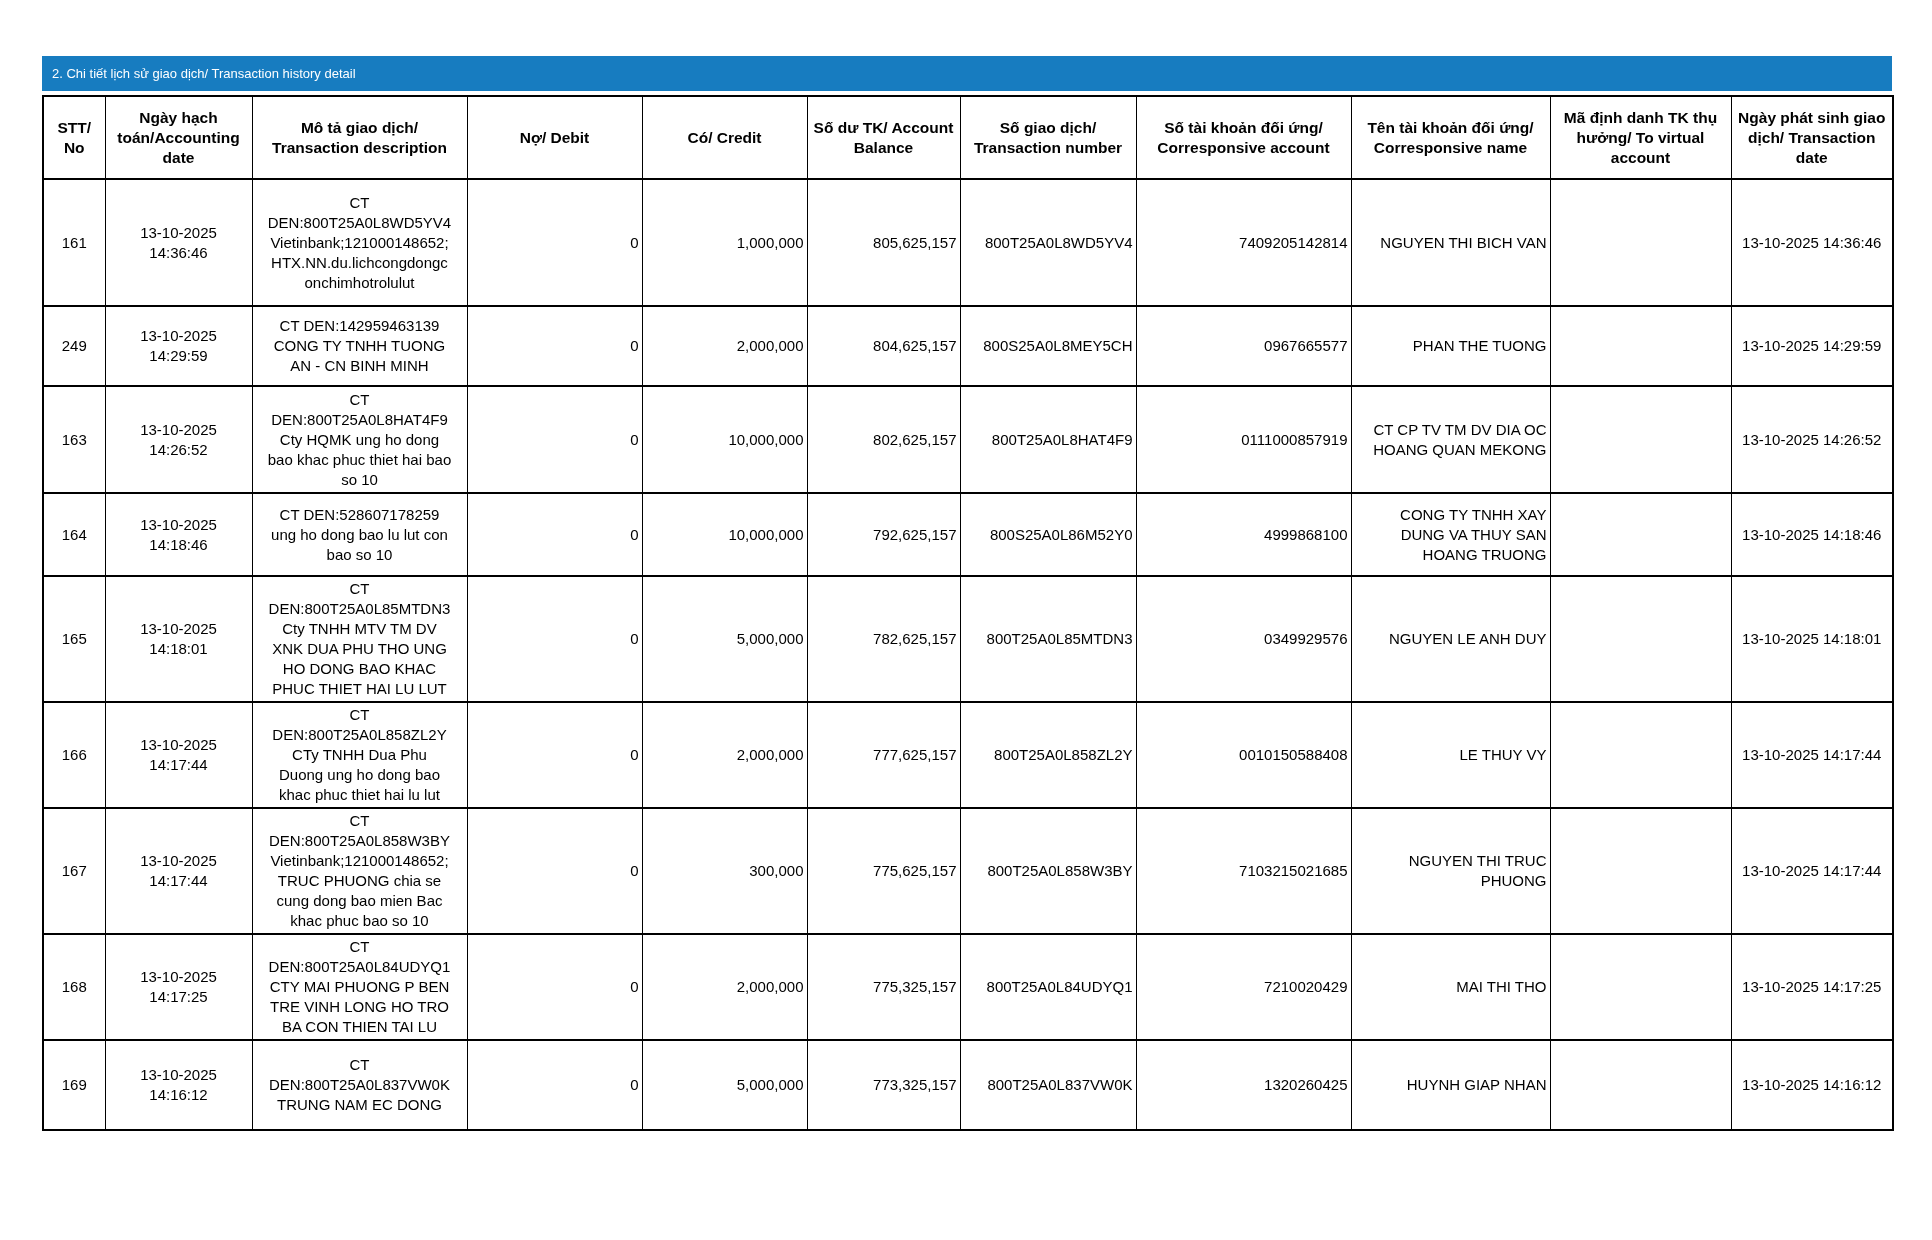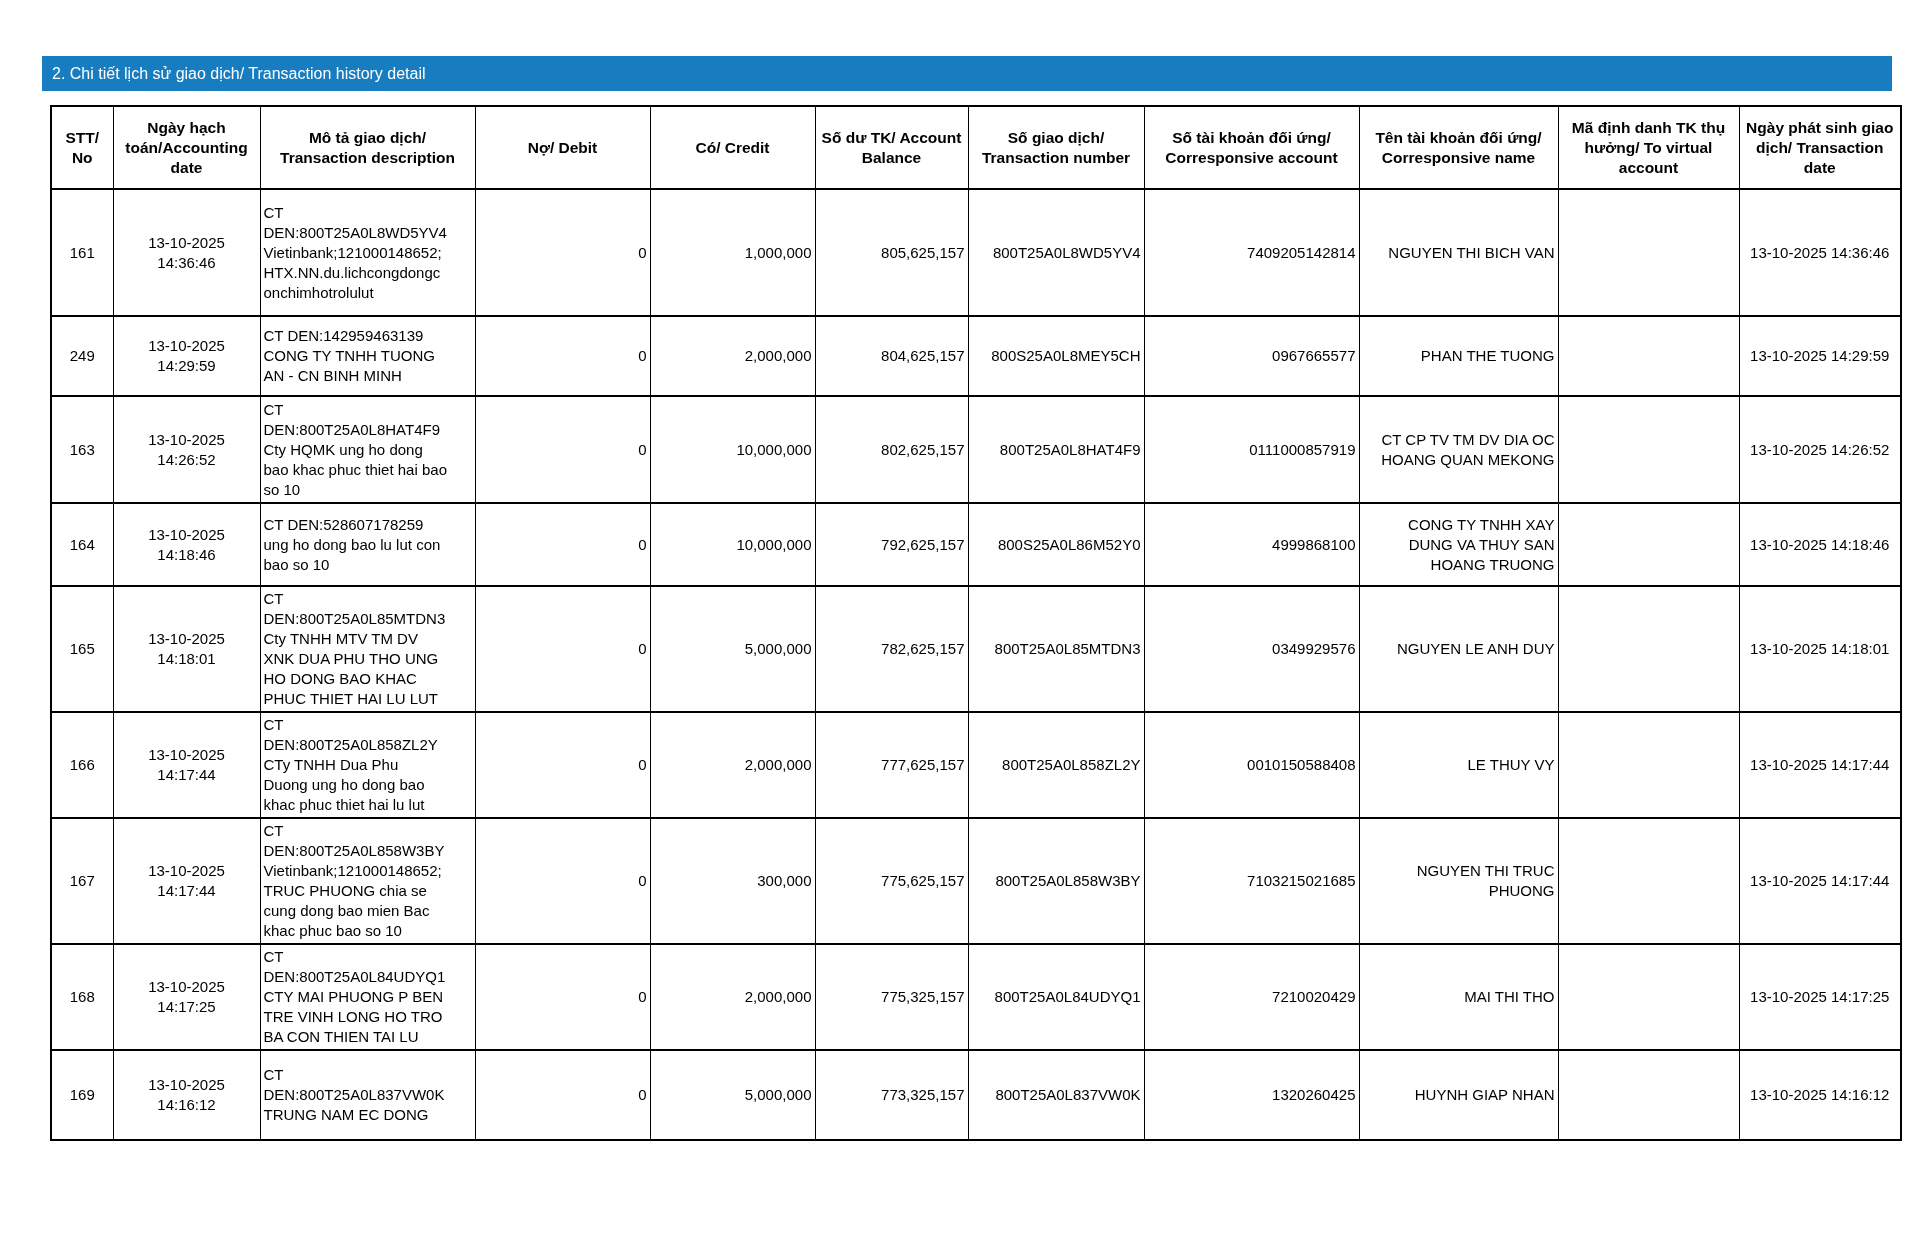--- a/index.html
+++ b/index.html
@@ -11,51 +11,50 @@
   }
   .page { position: relative; width: 1932px; height: 1240px; overflow: hidden; }
 
   .section-bar {
     position: absolute; left: 42px; top: 56px;
     width: 1850px; height: 35px;
     background: #177CC0;
     color: #ffffff;
     display: flex; align-items: center;
     padding-left: 10px;
-    font-size: 16px;
+    font-size: 13px;
   }
 
   table.txn {
-    position: absolute; left: 50px; top: 95px;
+    position: absolute; left: 42px; top: 95px;
     width: 1850px;
     border-collapse: collapse;
     table-layout: fixed;
     font-size: 15px;
     line-height: 20px;
-    margin-top: 10px;
   }
   table.txn, table.txn th, table.txn td { border: 1px solid #000; }
   table.txn { border-width: 2px; }
   table.txn th, table.txn td { border-bottom-width: 2px; }
   table.txn thead th {
     font-weight: bold;
     text-align: center;
     vertical-align: middle;
     height: 83px;
     padding: 2px 4px;
     font-size: 15.5px;
   }
   table.txn td {
     vertical-align: middle;
     padding: 2px 3px;
     overflow-wrap: break-word;
   }
   td.c-no   { text-align: center; }
   td.c-date { text-align: center; white-space: pre-line; }
-  td.c-desc { text-align: left; vertical-align: top; white-space: pre-line; padding-top: 4px; }
+  td.c-desc { text-align: center; vertical-align: top; white-space: pre-line; padding-top: 4px; }
   td.c-num  { text-align: right; padding-right: 4px; }
   td.c-txn  { text-align: right; padding-left: 3px; }
   td.c-acct { text-align: right; }
   td.c-name { text-align: right; }
   td.c-virt { text-align: center; }
   td.c-txndate { text-align: center; }
 
   
   tbody tr:nth-child(1) { height: 127px; }
   tbody tr:nth-child(2) { height: 80px; }

